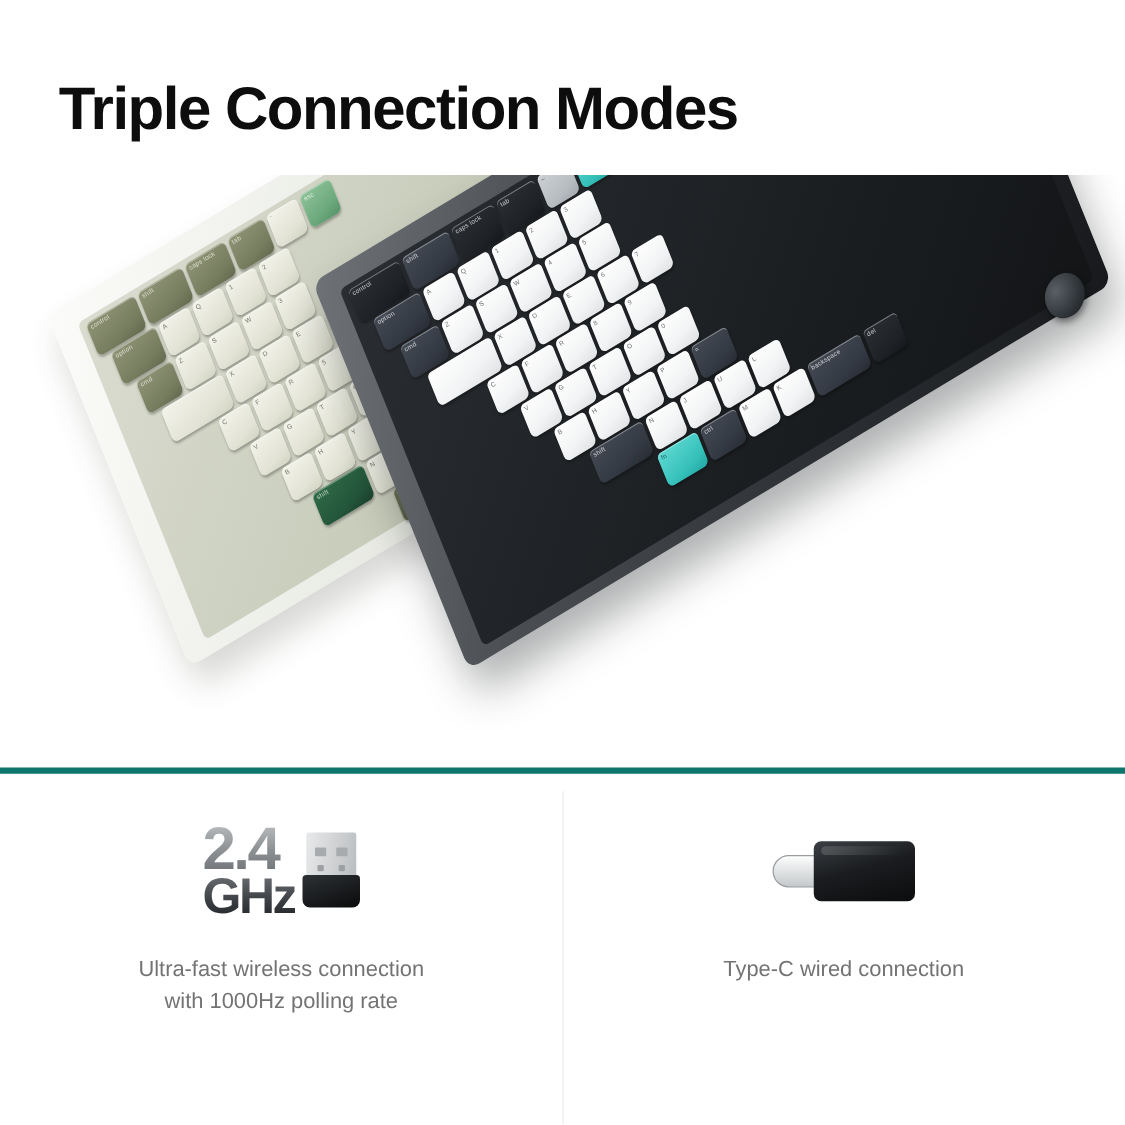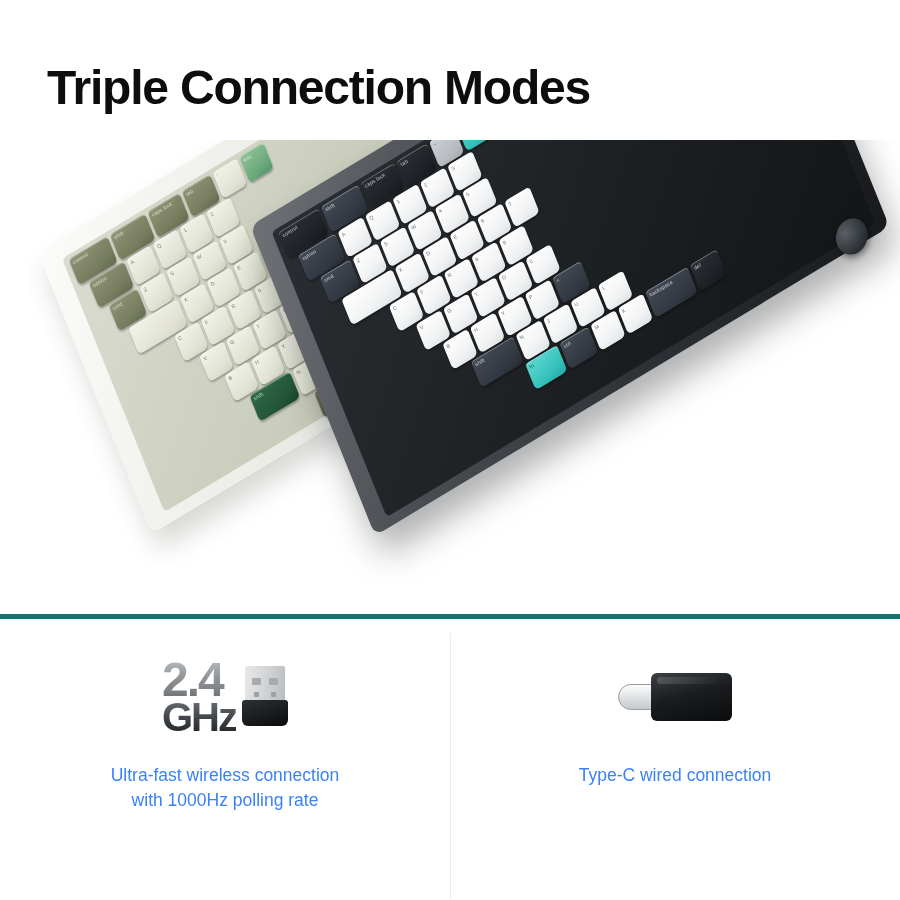--- a/index.html
+++ b/index.html
@@ -214,21 +214,21 @@
     background:linear-gradient(90deg,rgba(255,255,255,.16),rgba(255,255,255,0));
     border-radius:4px;
   }
 
   .caption{
     margin-top:10px;
     width:240px;
     text-align:center;
     font-size:17.5px;
     line-height:1.42;
-    color:#3b82f6;
+    color:#737373;
   }
 </style>
 </head>
 <body>
 
 <div class="headline">Triple Connection Modes</div>
 
 <div class="hero">
 
   <div class="kb kb-light">

